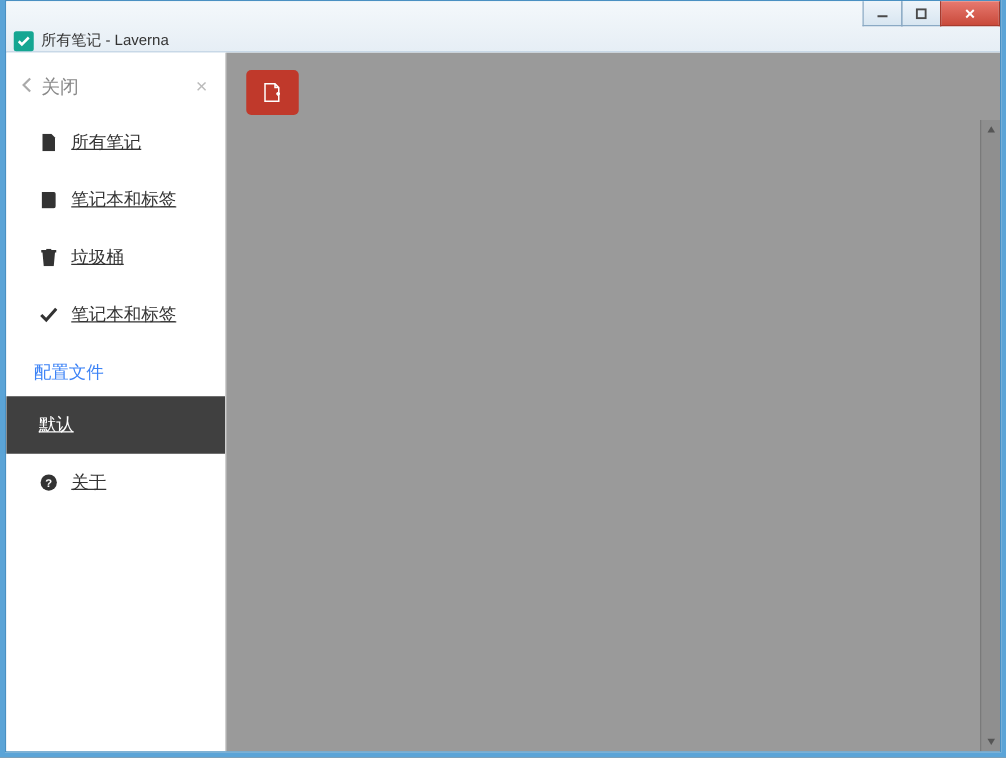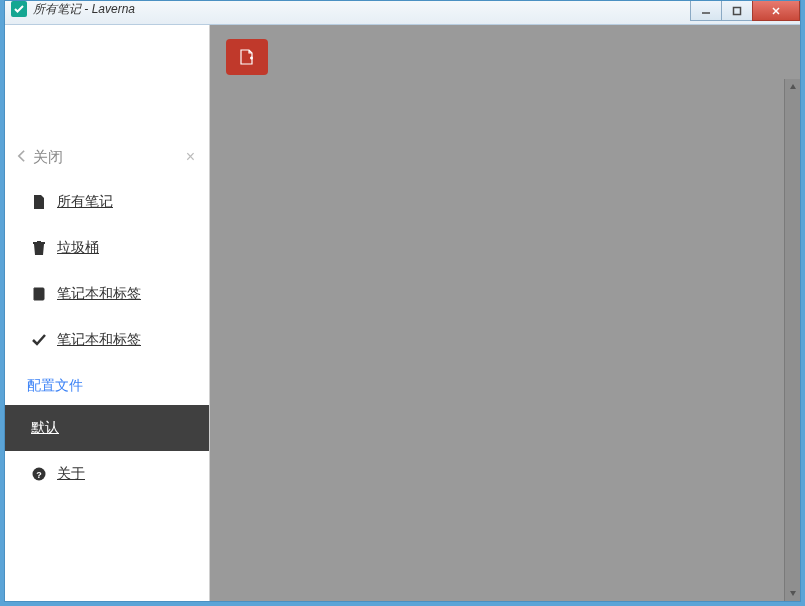--- a/index.html
+++ b/index.html
@@ -13,28 +13,27 @@
 }
 .window {
   position: absolute;
   left: 4px; top: 0; right: 4px; bottom: 4px;
   background: #fff;
   border: 1px solid #4a90c2;
   display: flex;
   flex-direction: column;
 }
 .titlebar {
-  height: 24px;
+  height: 41px;
   background: linear-gradient(#f4f8fb, #e6eef5);
   border-bottom: 1px solid #b8cde0;
   display: flex;
-  align-items: flex-start;
+  align-items: flex-end;
   padding-left: 6px;
   position: relative;
-  font-style: italic;
 }
 .titlebar .app-icon {
   width: 16px; height: 16px;
   background: #15a692;
   display: flex; align-items: center; justify-content: center;
   border-radius: 2px;
 }
 .titlebar .app-icon svg { width: 10px; height: 10px; fill: #fff; }
 .titlebar .title {
   margin-left: 6px;
@@ -64,27 +63,26 @@
 }
 .win-btn.close svg { stroke: #fff; }
 .win-btn.min svg, .win-btn.max svg { stroke: #4a4a4a; fill: none; }
 .client {
   flex: 1;
   display: flex;
   position: relative;
   overflow: hidden;
 }
 .sidebar {
-  width: 205px;
+  width: 176px;
   background: #fff;
   border-right: 1px solid #d0d0d0;
   display: flex;
   flex-direction: column;
   padding-top: 6px;
-  justify-content: center;
 }
 .sidebar-header {
   display: flex;
   align-items: center;
   padding: 12px 16px 12px 28px;
   color: #888;
   font-size: 15px;
   position: relative;
 }
 .sidebar-header .back {
@@ -202,33 +200,33 @@
         <span class="icon">
           <svg viewBox="0 0 14 14">
               <path d="M2 0h7l3 3v11H2z"></path>
             </svg>
         </span>
         <span>所有笔记</span>
       </div>
       <div class="nav-item">
         <span class="icon">
           <svg viewBox="0 0 14 14">
-              <path d="M2 3h10l-1 11H3zM1 1h12v2H1zM5 0h4v1H5z"></path>
-            </svg>
-        </span>
-        <span>垃圾桶</span>
-      </div>
-      <div class="nav-item">
-        <span class="icon">
-          <svg viewBox="0 0 14 14">
               <path d="M2 1h9a1 1 0 011 1v10a1 1 0 01-1 1H2zM4 1v12" stroke="#333" stroke-width="1" fill="none"></path>
               <rect x="2" y="1" width="10" height="12" rx="1"></rect>
             </svg>
         </span>
         <span>笔记本和标签</span>
+      </div>
+      <div class="nav-item">
+        <span class="icon">
+          <svg viewBox="0 0 14 14">
+              <path d="M2 3h10l-1 11H3zM1 1h12v2H1zM5 0h4v1H5z"></path>
+            </svg>
+        </span>
+        <span>垃圾桶</span>
       </div>
       <div class="nav-item">
         <span class="icon">
           <svg viewBox="0 0 14 14">
               <path d="M1 7l4 4L13 2" stroke="#333" stroke-width="2.5" fill="none"></path>
             </svg>
         </span>
         <span>笔记本和标签</span>
       </div>
 

